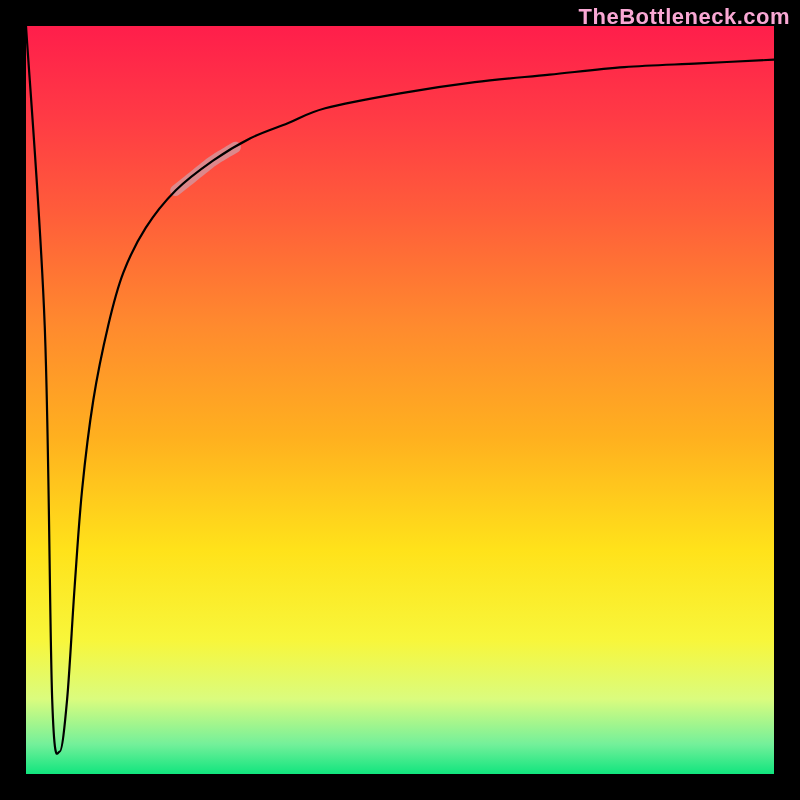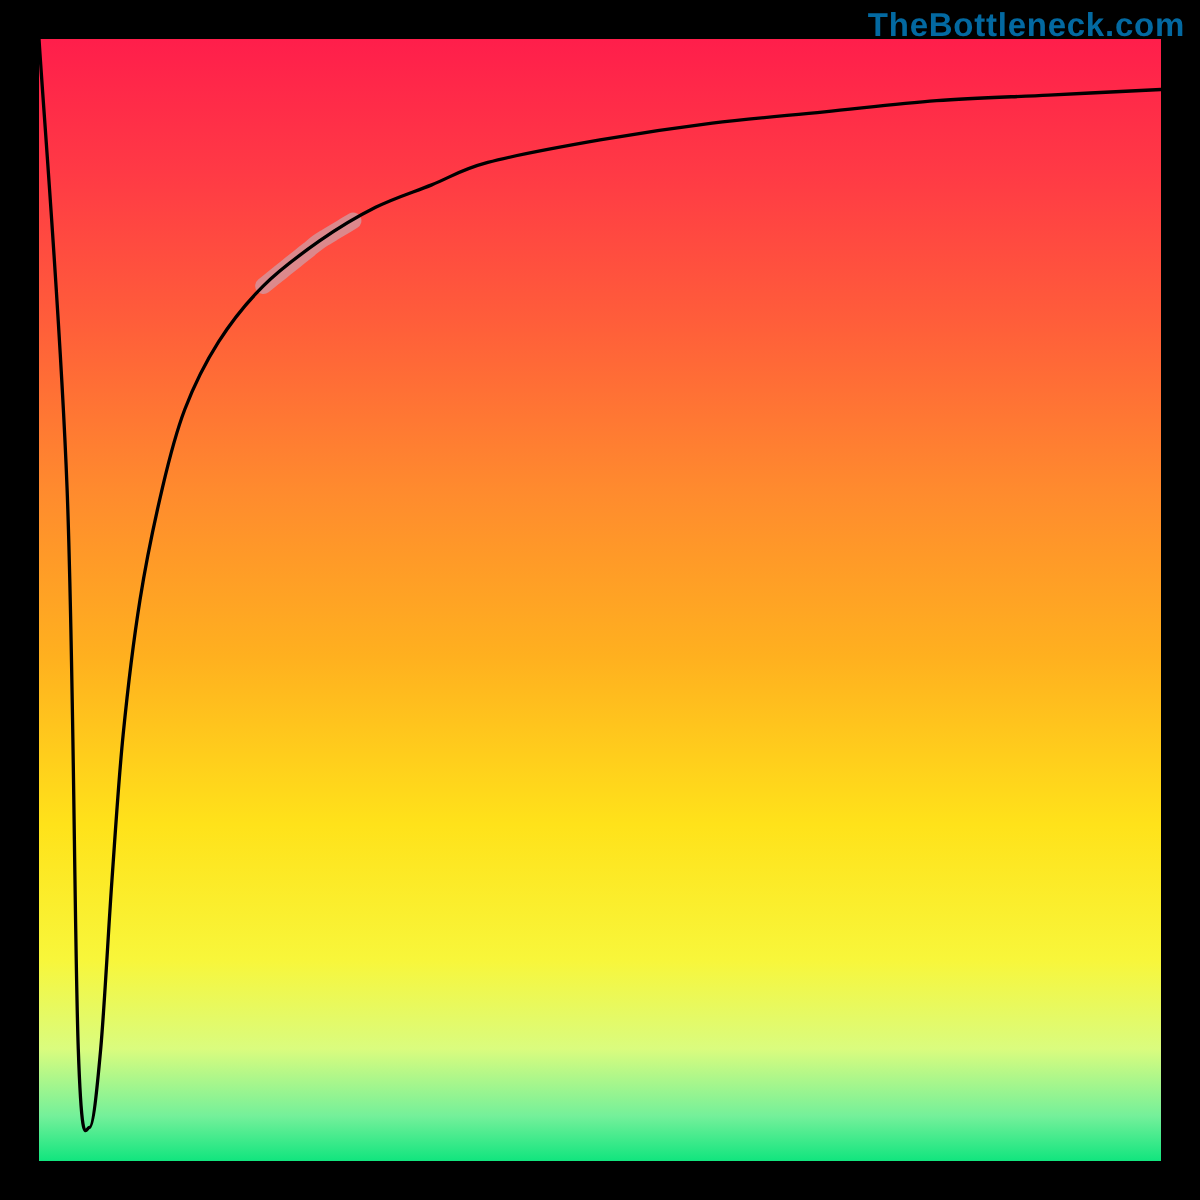--- a/index.html
+++ b/index.html
@@ -14,21 +14,21 @@
   .frame {
     position: relative;
     width: 800px;
     height: 800px;
     background: #000;
   }
   .watermark {
     position: absolute;
     top: 4px;
     right: 10px;
-    color: #0369a1;
+    color: #f9a8d4;
     font-size: 22px;
     font-weight: 600;
     letter-spacing: 0.5px;
     z-index: 20;
     user-select: none;
   }
   .plot-area {
     position: absolute;
     left: 26px;
     top: 26px;

